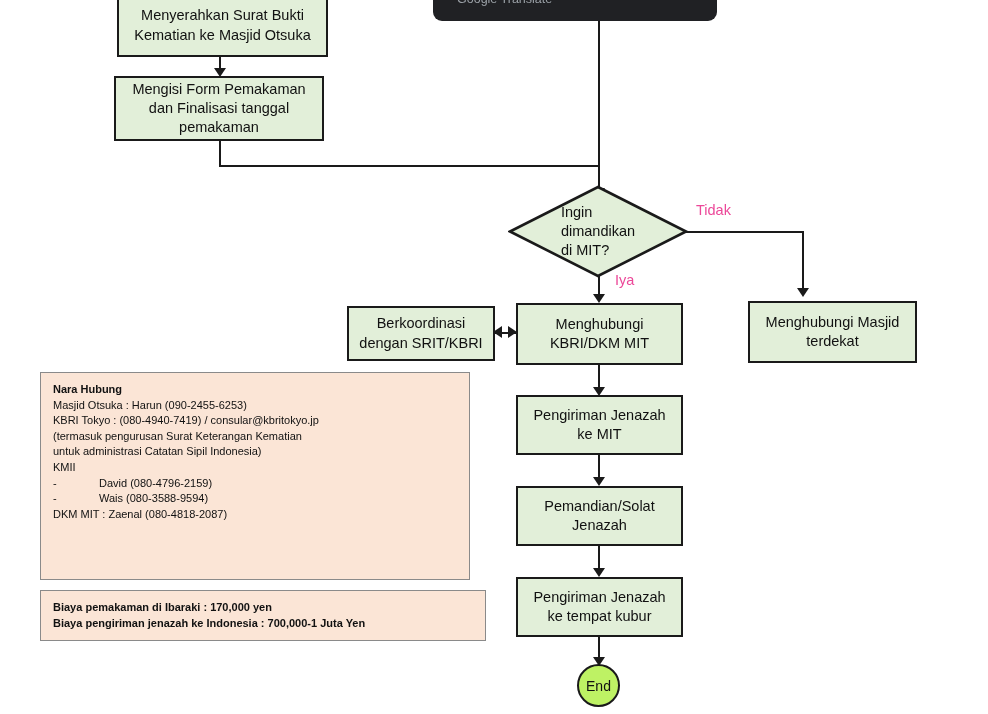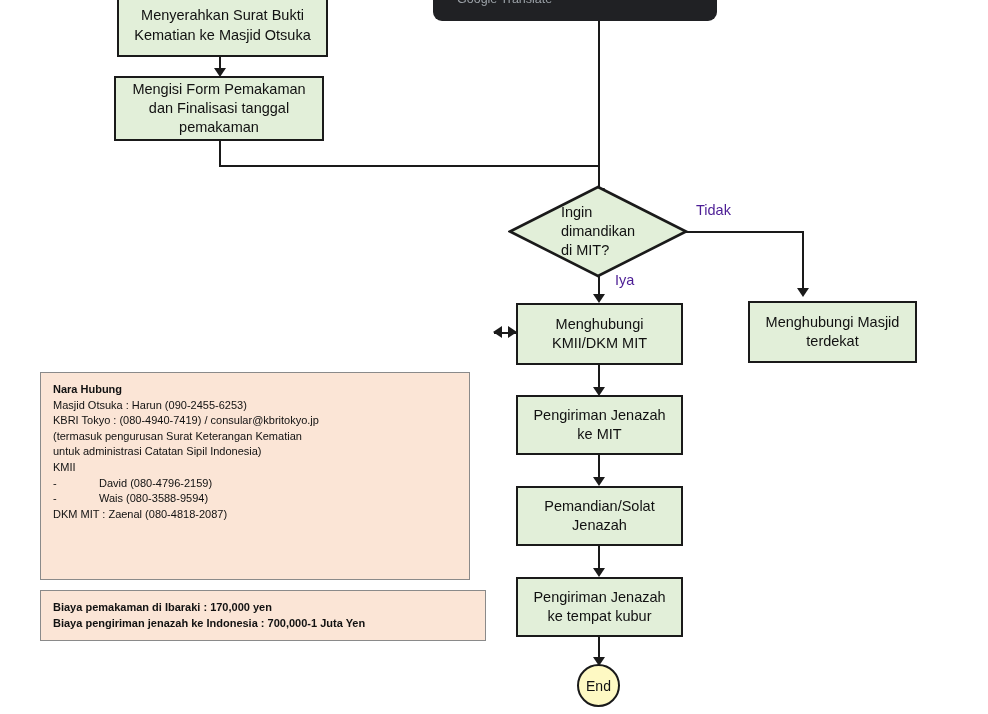--- a/index.html
+++ b/index.html
@@ -30,21 +30,21 @@
     font-size: 14.5px;
     line-height: 1.32;
     font-family: "Liberation Sans", sans-serif;
     white-space: pre-line;
     padding: 2px 6px;
   }
 
   .terminator {
     position: absolute;
     box-sizing: border-box;
-    background: #fef9c3;
+    background: #bef264;
     border: 2px solid #1a1a1a;
     border-radius: 50%;
     display: flex;
     align-items: center;
     justify-content: center;
     font-size: 14px;
     color: #111111;
   }
 
   
@@ -110,21 +110,21 @@
     position: absolute;
     width: 0; height: 0;
     border-top: 6px solid transparent;
     border-bottom: 6px solid transparent;
     border-left: 9px solid #1a1a1a;
   }
 
   .edge-label {
     position: absolute;
     font-size: 14.5px;
-    color: #4c1d95;
+    color: #ec4899;
   }
 
   
   #gt-popup {
     position: absolute;
     left: 433px;
     top: -14px;
     width: 284px;
     height: 35px;
     background: #202124;
@@ -191,22 +191,24 @@
   <div class="decision" style="left:508px; top:185px; width:180px; height:93px;">
     <svg class="dshape" viewBox="0 0 180 93" preserveAspectRatio="none" aria-hidden="true">
       <polygon points="90,2 178,46.5 90,91 2,46.5" fill="#e2efd9" stroke="#1a1a1a" stroke-width="2.6"></polygon>
     </svg>
     <div class="dlabel">Ingin
 dimandikan
 di MIT?</div>
   </div>
 
   <div class="node" style="left:516px; top:303px; width:167px; height:62px;">Menghubungi
-KMII/DKM MIT</div>
-
+KBRI/DKM MIT</div>
+
+  <div class="node" style="left:347px; top:306px; width:148px; height:55px;">Berkoordinasi
+dengan SRIT/KBRI</div>
 
   <div class="node" style="left:748px; top:301px; width:169px; height:62px;">Menghubungi Masjid
 terdekat</div>
 
   <div class="node" style="left:516px; top:395px; width:167px; height:60px;">Pengiriman Jenazah
 ke MIT</div>
 
   <div class="node" style="left:516px; top:486px; width:167px; height:60px;">Pemandian/Solat
 Jenazah</div>
 

